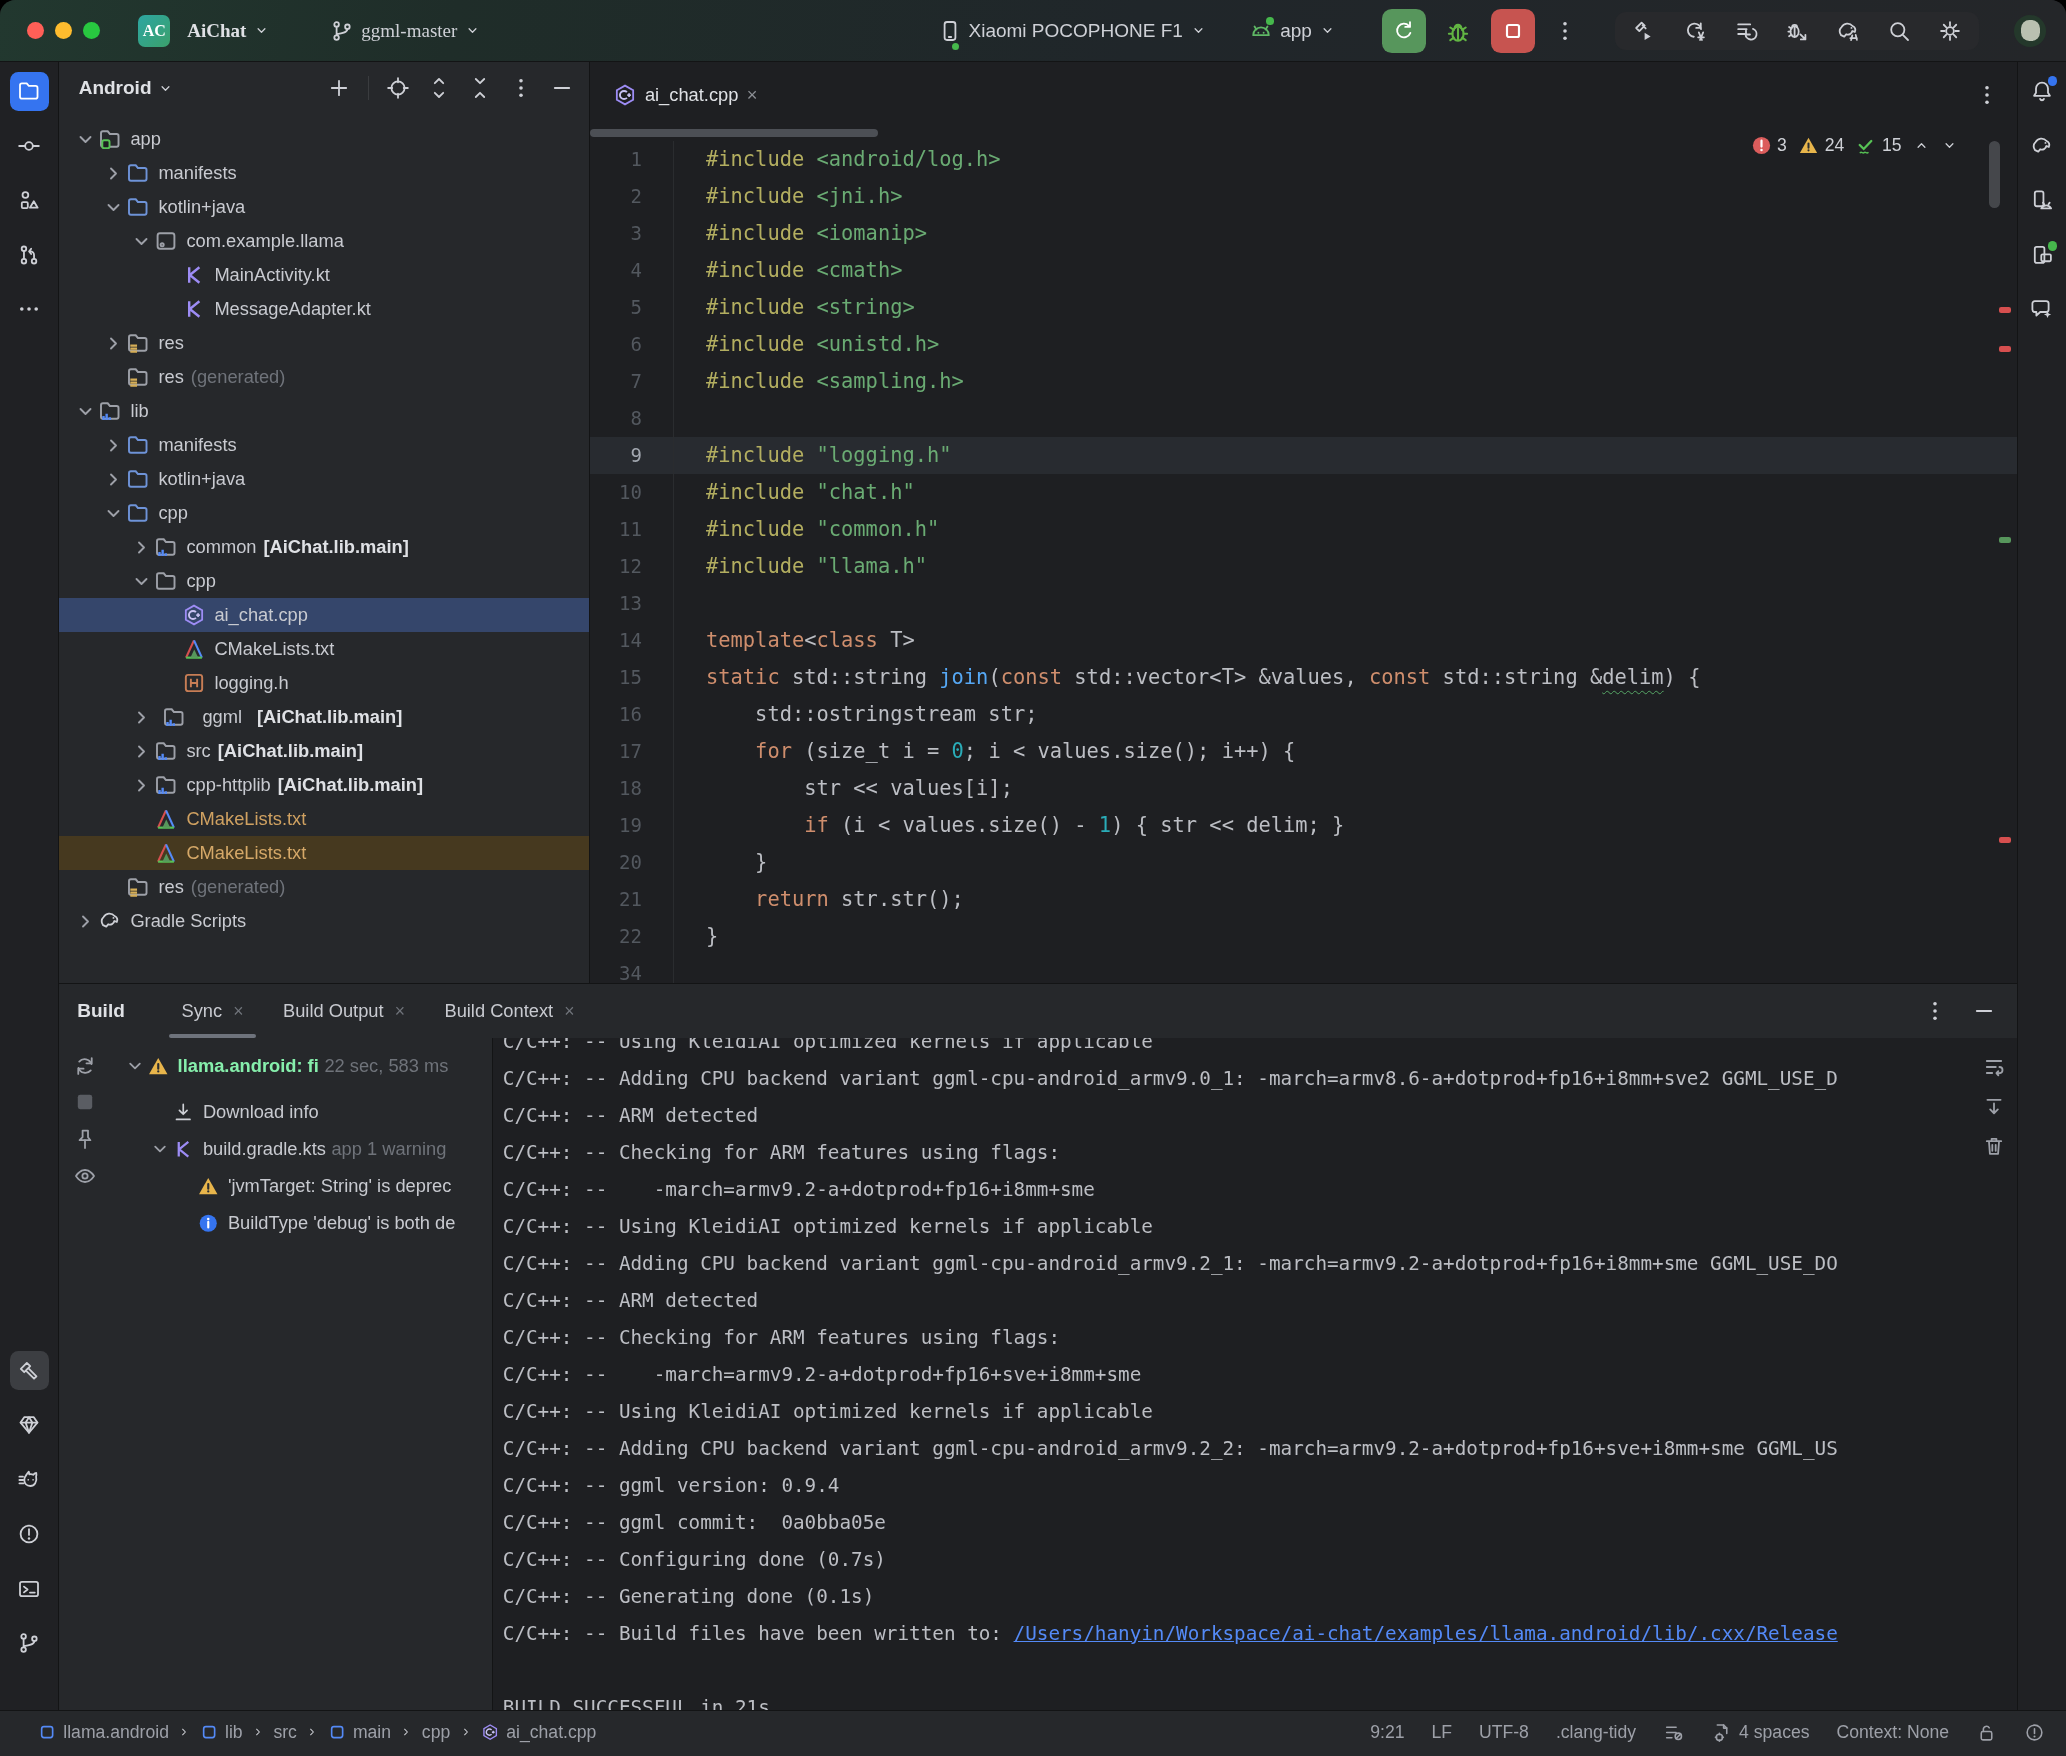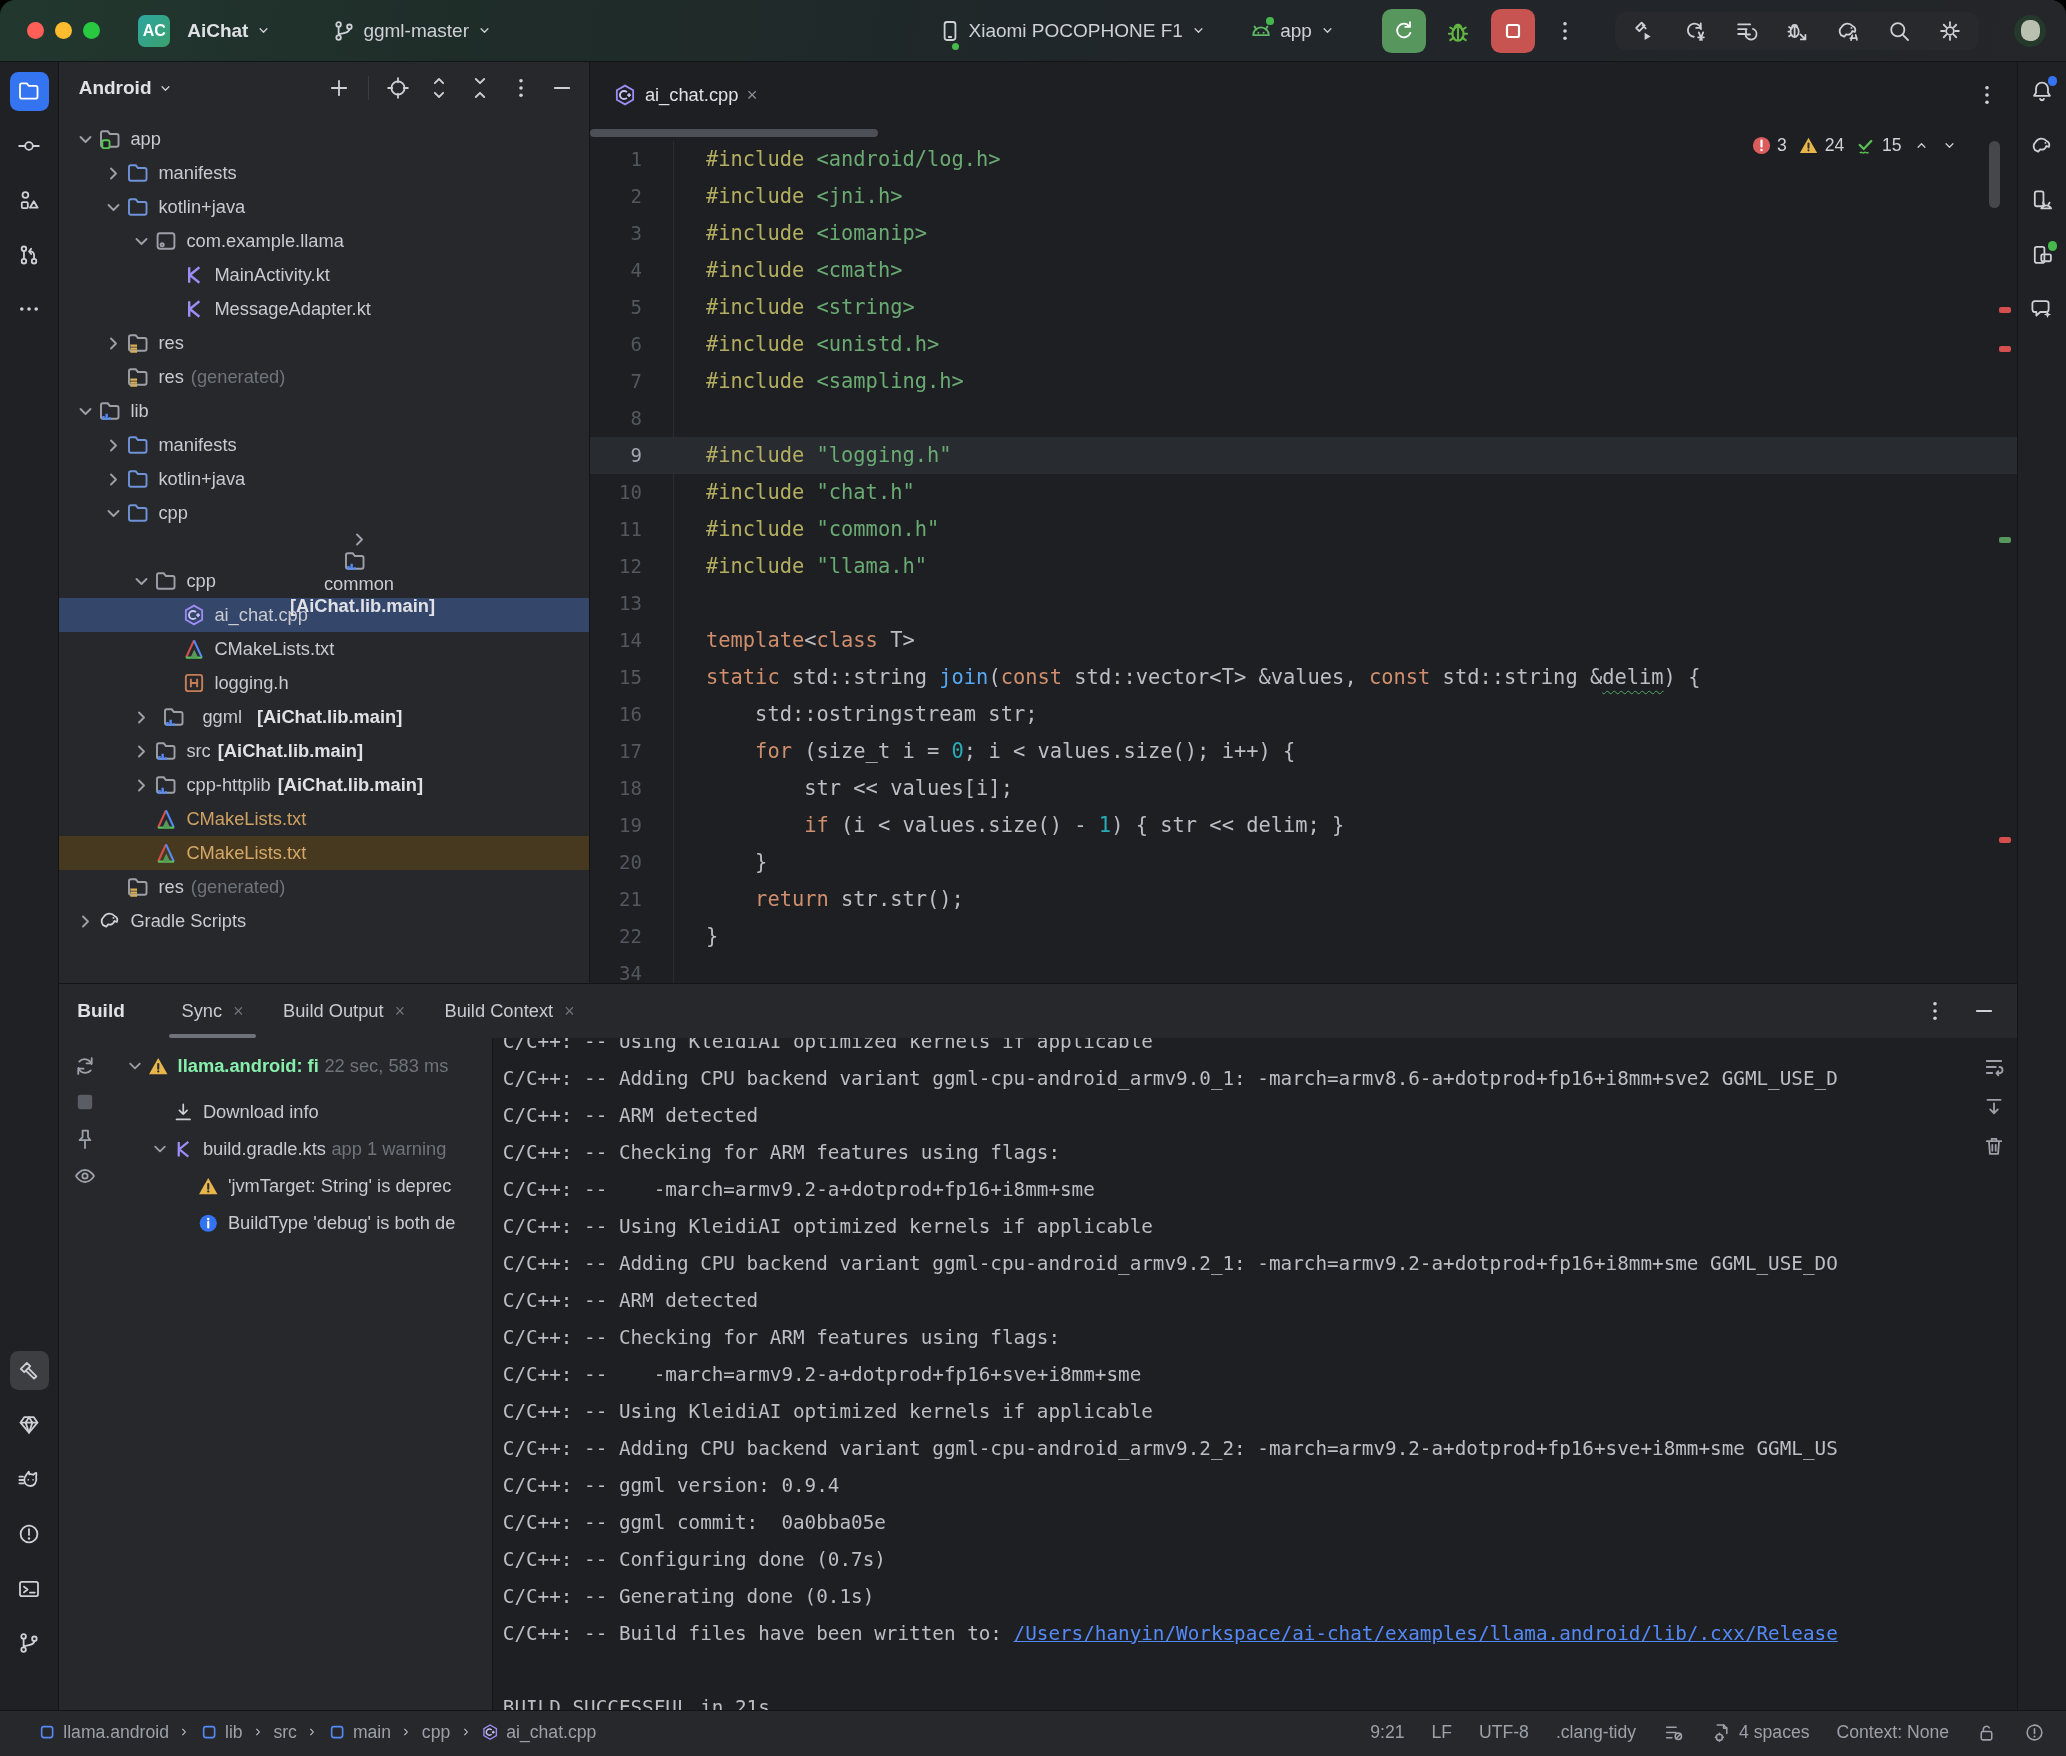--- a/index.html
+++ b/index.html
@@ -11,21 +11,21 @@
   .titlebar { height:62px; flex:none; display:flex; align-items:center; padding:0 19.7px 0 27px;
     background:linear-gradient(100deg,#22382f 0%,#1f2d29 22%,#20262a 55%,#242629 100%);
     border-bottom:0.7px solid #131415; }
   .traffic { display:flex; gap:11.2px; margin-right:38px; }
   .traffic span { width:17px; height:17px; border-radius:50%; display:block; }
   .tl-close{background:#ff5f57}.tl-min{background:#febc2e}.tl-max{background:#28c840}
   .app-logo { width:32px; height:32px; border-radius:7px; background:linear-gradient(135deg,#2da6a2,#3ba06b);
     color:#fff; font-weight:bold; font-size:16px; display:flex; align-items:center; justify-content:center; margin-right:9.8px; }
   .tb-label { color:#dfe1e5; font-size:19px; font-weight:600; }
   .tb-label2 { color:#ced0d6; font-size:19px; }
-  .tb-group { display:flex; align-items:center; gap:7px; }
+  .tb-group { display:flex; align-items:center; gap:7px;font-family:Liberation Serif, serif; }
   .branch-group { margin-left:60px; }
   .tb-right { margin-left:auto; display:flex; align-items:center; gap:18.3px; }
   .device-group,.runcfg-group { display:flex; align-items:center; gap:7px; position:relative; }
   .runcfg-group { margin-left:24px; }
   .green-dot { position:absolute; width:7.7px; height:7.7px; border-radius:50%; background:#46b84c; }
   .btn { width:44px; height:44px; border-radius:9.8px; display:flex; align-items:center; justify-content:center; }
   .btn-run { background:#57965c; margin-left:28px; }
   .btn-stop { background:#c75450; }
   .toolpanel { display:flex; align-items:center; gap:27px; background:#28292c; border-radius:11.2px; padding:7px 17px; margin-left:19.7px; }
   .avatar { width:32px; height:32px; border-radius:50%; background:#24382b; margin-left:17px; position:relative; overflow:hidden; flex:none; }
@@ -565,21 +565,21 @@
                     <path d="M6 8l4 4 4-4"></path>
                   </svg>
                 </span>
                 <span class="ticon ic">
                   <svg viewBox="0 0 20 20" fill="none" stroke="#6e93d8" stroke-width="1.6">
                     <path d="M2.5 5.2c0-.9.7-1.6 1.6-1.6h4l1.8 2.2h5.6c.9 0 1.6.7 1.6 1.6v7.4c0 .9-.7 1.6-1.6 1.6H4.1a1.6 1.6 0 0 1-1.6-1.6z"></path>
                   </svg>
                 </span>
                 <span class="lbl">cpp</span>
               </div>
-              <div class="trow" style="padding-left: 70px; flex-direction: column;">
+              <div class="trow" style="padding-left: 70px;">
                 <span class="chv">
                   <svg viewBox="0 0 20 20" fill="none" stroke="currentColor" stroke-width="1.5" stroke-linecap="round" stroke-linejoin="round">
                     <path d="M8 6l4 4-4 4"></path>
                   </svg>
                 </span>
                 <span class="ticon ic">
                   <svg viewBox="0 0 20 20" fill="none" stroke-width="1.6">
                     <path stroke="#9da0a8" d="M2.5 5.2c0-.9.7-1.6 1.6-1.6h4l1.8 2.2h5.6c.9 0 1.6.7 1.6 1.6v7.4c0 .9-.7 1.6-1.6 1.6H4.1a1.6 1.6 0 0 1-1.6-1.6z"></path>
                     <path stroke="#548af7" stroke-width="2" d="M4.6 17.4v-3.2M7.2 17.4v-5.2M9.8 17.4v-2.2"></path>
                   </svg>

